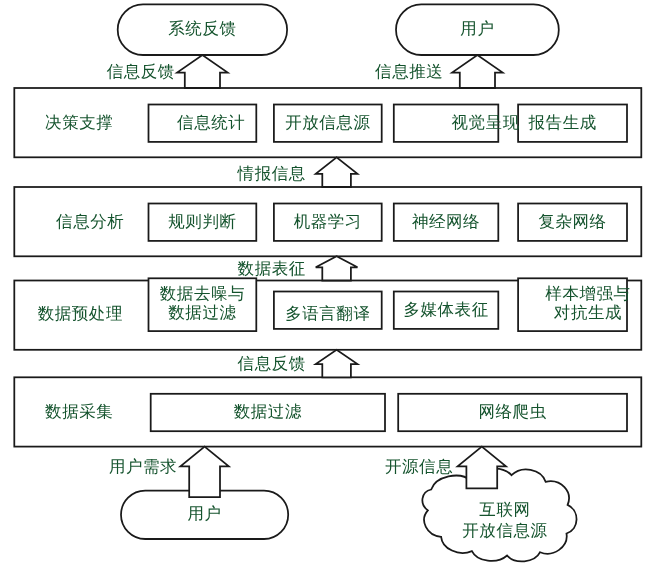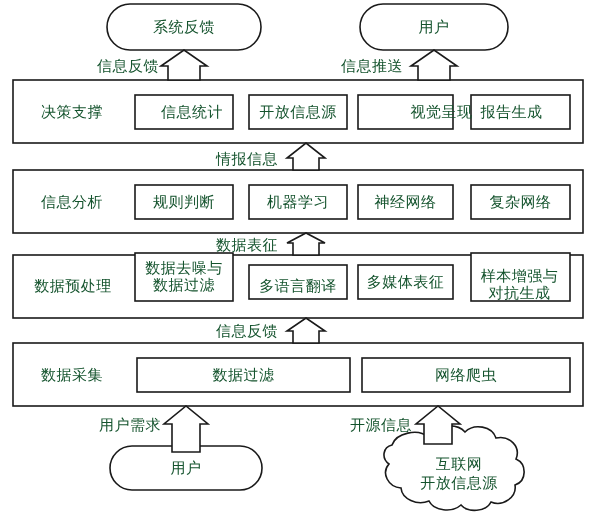--- a/index.html
+++ b/index.html
@@ -128,32 +128,32 @@
 
   <div class="node-text lbl-cloud" style="left:385px; top:444px; width:148px; height:60px;">互联网
 开放信息源</div>
 
   <div class="node-text lbl-layer" style="left:22px; top:95px; width:100px; height:34px;">决策支撑</div>
   <div class="node-text lbl-box" style="left:144px; top:95px; width:96px; height:34px;">信息统计</div>
   <div class="node-text lbl-box" style="left:249px; top:95px; width:98px; height:34px;">开放信息源</div>
   <div class="node-text lbl-box" style="left:358px; top:95px; width:95px; height:34px;padding-left:36px;">视觉呈现</div>
   <div class="node-text lbl-box" style="left:471px; top:95px; width:81px; height:34px;">报告生成</div>
 
-  <div class="node-text lbl-layer" style="left:22px; top:185px; width:100px; height:34px;text-align:right;">信息分析</div>
+  <div class="node-text lbl-layer" style="left:32px; top:185px; width:100px; height:34px;text-align:right;">信息分析</div>
   <div class="node-text lbl-box" style="left:135px; top:185px; width:98px; height:34px;">规则判断</div>
   <div class="node-text lbl-box" style="left:249px; top:185px; width:98px; height:34px;">机器学习</div>
   <div class="node-text lbl-box" style="left:358px; top:185px; width:95px; height:34px;">神经网络</div>
   <div class="node-text lbl-box" style="left:471px; top:185px; width:99px; height:34px;">复杂网络</div>
 
   <div class="node-text lbl-layer" style="left:18px; top:269px; width:110px; height:34px;">数据预处理</div>
   <div class="node-text lbl-box" style="left:135px; top:253px; width:98px; height:48px;">数据去噪与
 数据过滤</div>
   <div class="node-text lbl-box" style="left:249px; top:265px; width:98px; height:43px;">多语言翻译</div>
   <div class="node-text lbl-box" style="left:358px; top:265px; width:95px; height:34px;">多媒体表征</div>
-  <div class="node-text lbl-box" style="left:470px; top:253px; width:99px; height:64px;border-radius:11px;">样本增强与
+  <div class="node-text lbl-box" style="left:485px; top:253px; width:99px; height:48px;border-radius:11px;">样本增强与
 对抗生成</div>
 
   <div class="node-text lbl-layer" style="left:22px; top:358px; width:100px; height:34px;">数据采集</div>
   <div class="node-text lbl-box" style="left:137px; top:358px; width:213px; height:34px;">数据过滤</div>
   <div class="node-text lbl-box" style="left:362px; top:358px; width:208px; height:34px;">网络爬虫</div>
 
   <div class="node-text lbl-edge" style="left:88px; top:55px; width:80px; height:22px;">信息反馈</div>
 
   <div class="node-text lbl-edge" style="left:332px; top:55px; width:80px; height:22px;">信息推送</div>
 

